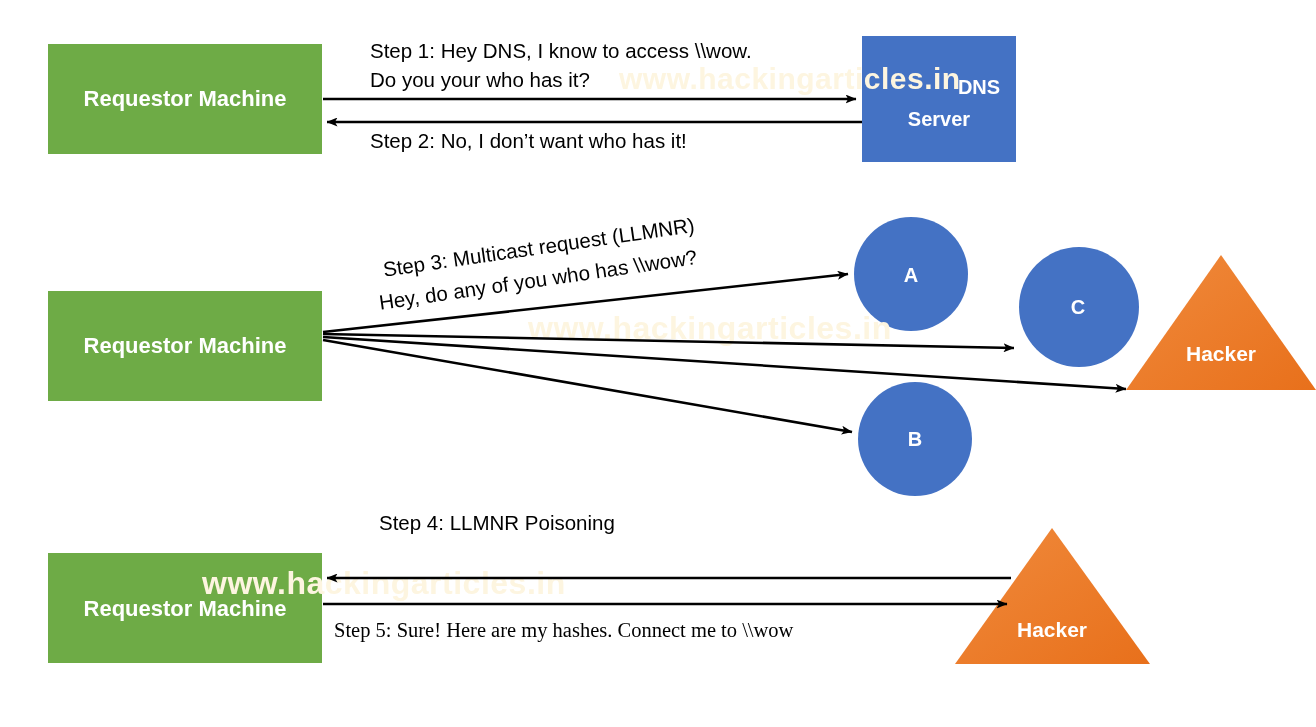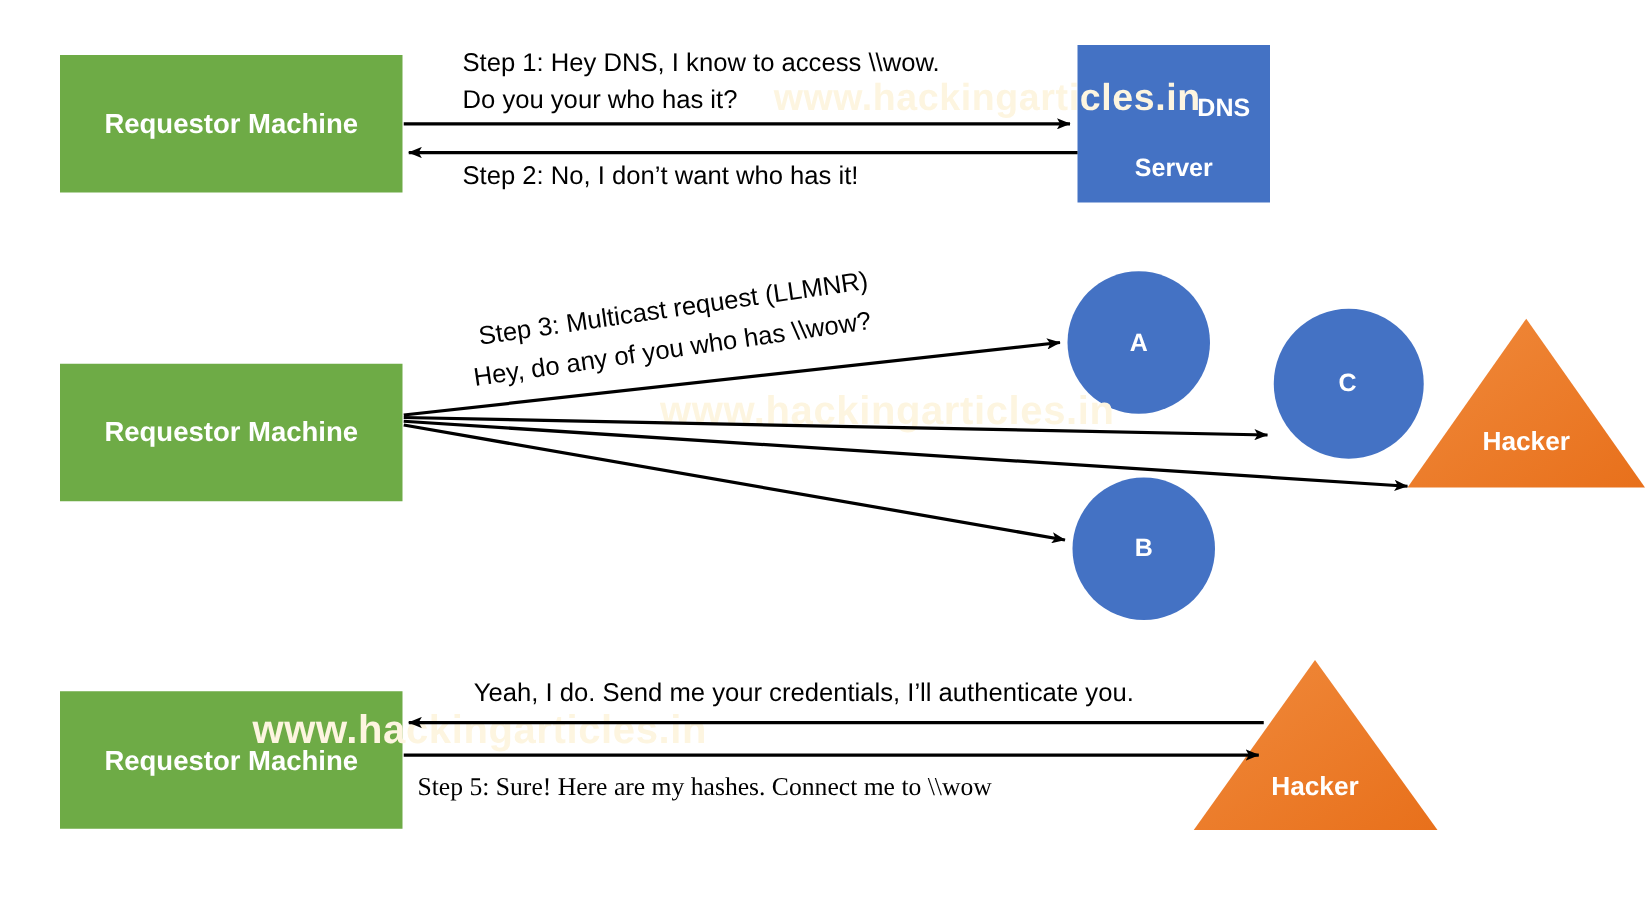--- a/index.html
+++ b/index.html
@@ -115,21 +115,21 @@
     <line x1="323" y1="340" x2="852" y2="432" stroke="#000000" stroke-width="2.6" marker-end="url(#arrowR)"></line>
 
     <line x1="1011" y1="578" x2="327" y2="578" stroke="#000000" stroke-width="2.6" marker-end="url(#arrowL)"></line>
 
     <line x1="323" y1="604" x2="1007" y2="604" stroke="#000000" stroke-width="2.6" marker-end="url(#arrowR)"></line>
   </svg>
 
   <div class="shape-label" style="left:48px; top:86px; width:274px; font-size:22px;">Requestor Machine</div>
 
   <div class="shape-label" style="left:862px; top:76px; width:154px; font-size:20px;padding-left:40px;">DNS</div>
-  <div class="shape-label" style="left:862px; top:108px; width:154px; font-size:20px;margin-top:16px;">Server</div>
+  <div class="shape-label" style="left:862px; top:108px; width:154px; font-size:20px;">Server</div>
 
   <div class="shape-label" style="left:48px; top:333px; width:274px; font-size:22px;">Requestor Machine</div>
 
   <div class="shape-label" style="left:881px; top:264px; width:60px; font-size:20px;">A</div>
   <div class="shape-label" style="left:885px; top:428px; width:60px; font-size:20px;">B</div>
   <div class="shape-label" style="left:1048px; top:296px; width:60px; font-size:20px;">C</div>
 
   <div class="shape-label" style="left:1161px; top:342px; width:120px; font-size:21px;">Hacker</div>
 
   <div class="shape-label" style="left:48px; top:596px; width:274px; font-size:22px;">Requestor Machine</div>
@@ -137,17 +137,17 @@
   <div class="shape-label" style="left:992px; top:618px; width:120px; font-size:21px;">Hacker</div>
 
   <div class="step-text" style="left:370px; top:36px;">Step 1: Hey DNS, I know to access \\wow.</div>
   <div class="step-text" style="left:370px; top:65px;">Do you your who has it?</div>
 
   <div class="step-text" style="left:370px; top:126px;">Step 2: No, I don’t want who has it!</div>
 
   <div class="step-text rot3" style="left:381px; top:255px;">Step 3: Multicast request (LLMNR)</div>
   <div class="step-text rot3" style="left:377px; top:288px;">Hey, do any of you who has \\wow?</div>
 
-  <div class="step-text" style="left:379px; top:540px;">Yeah, I do. Send me your credentials, I’ll authenticate you.</div>
+  <div class="step-text" style="left:379px; top:508px;">Step 4: LLMNR Poisoning</div>
 
   <div class="step-text" style="left:334px; top:616px;font-family:Liberation Serif, serif;">Step 5: Sure! Here are my hashes. Connect me to \\wow</div>
 
 </div>
 
 </body></html>

